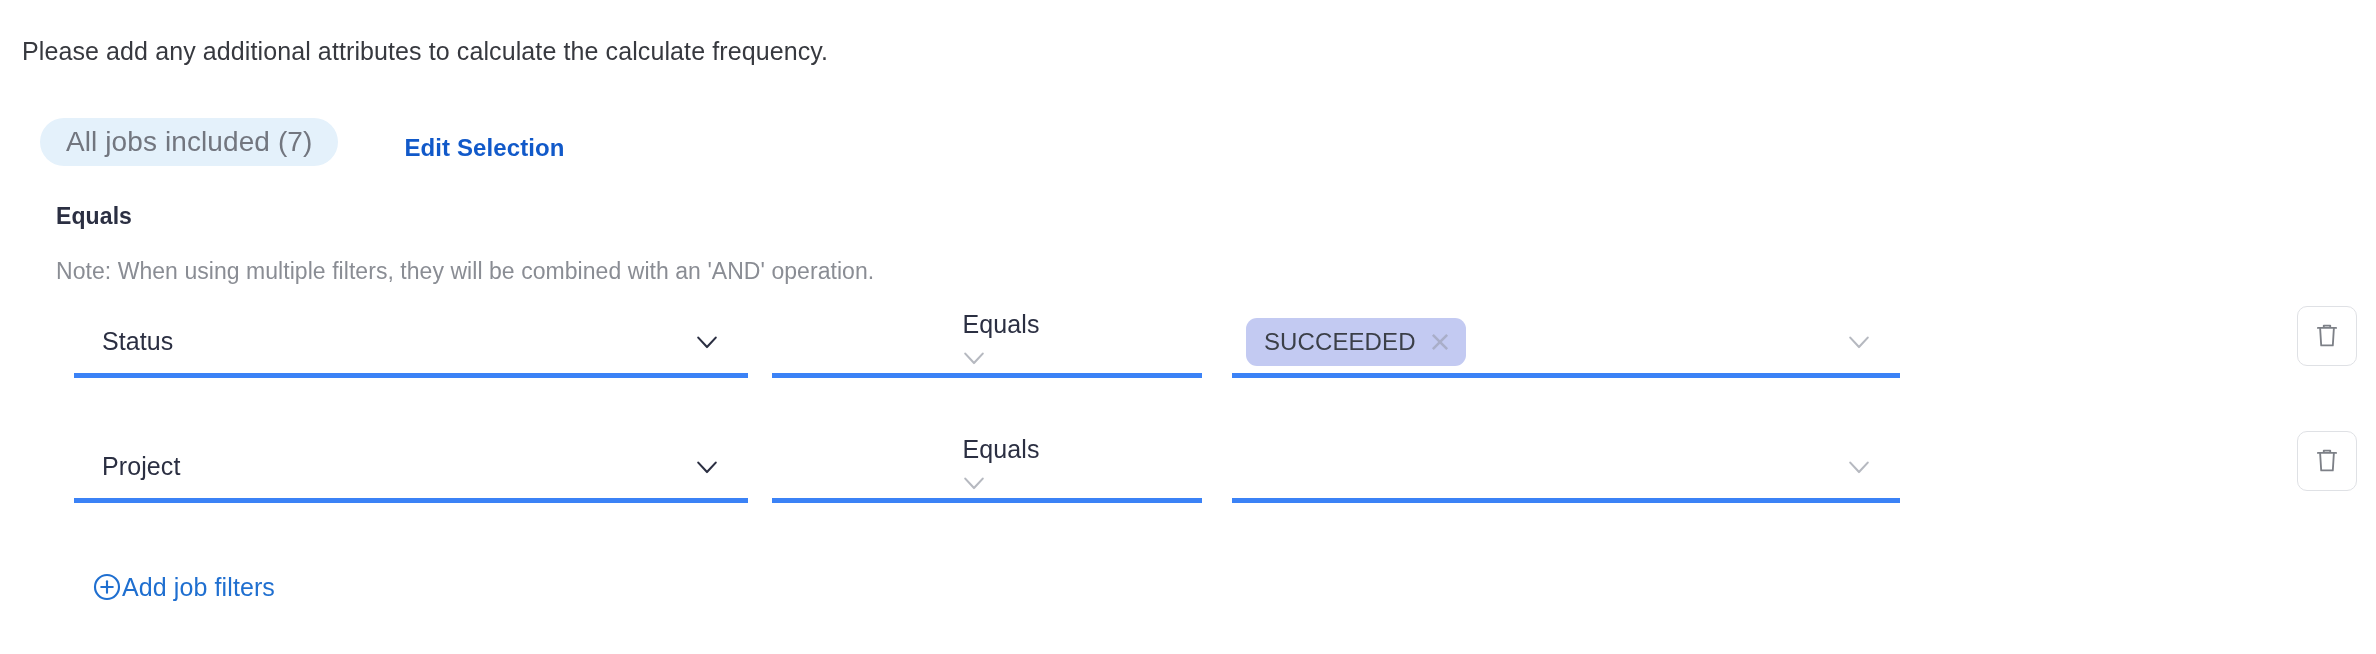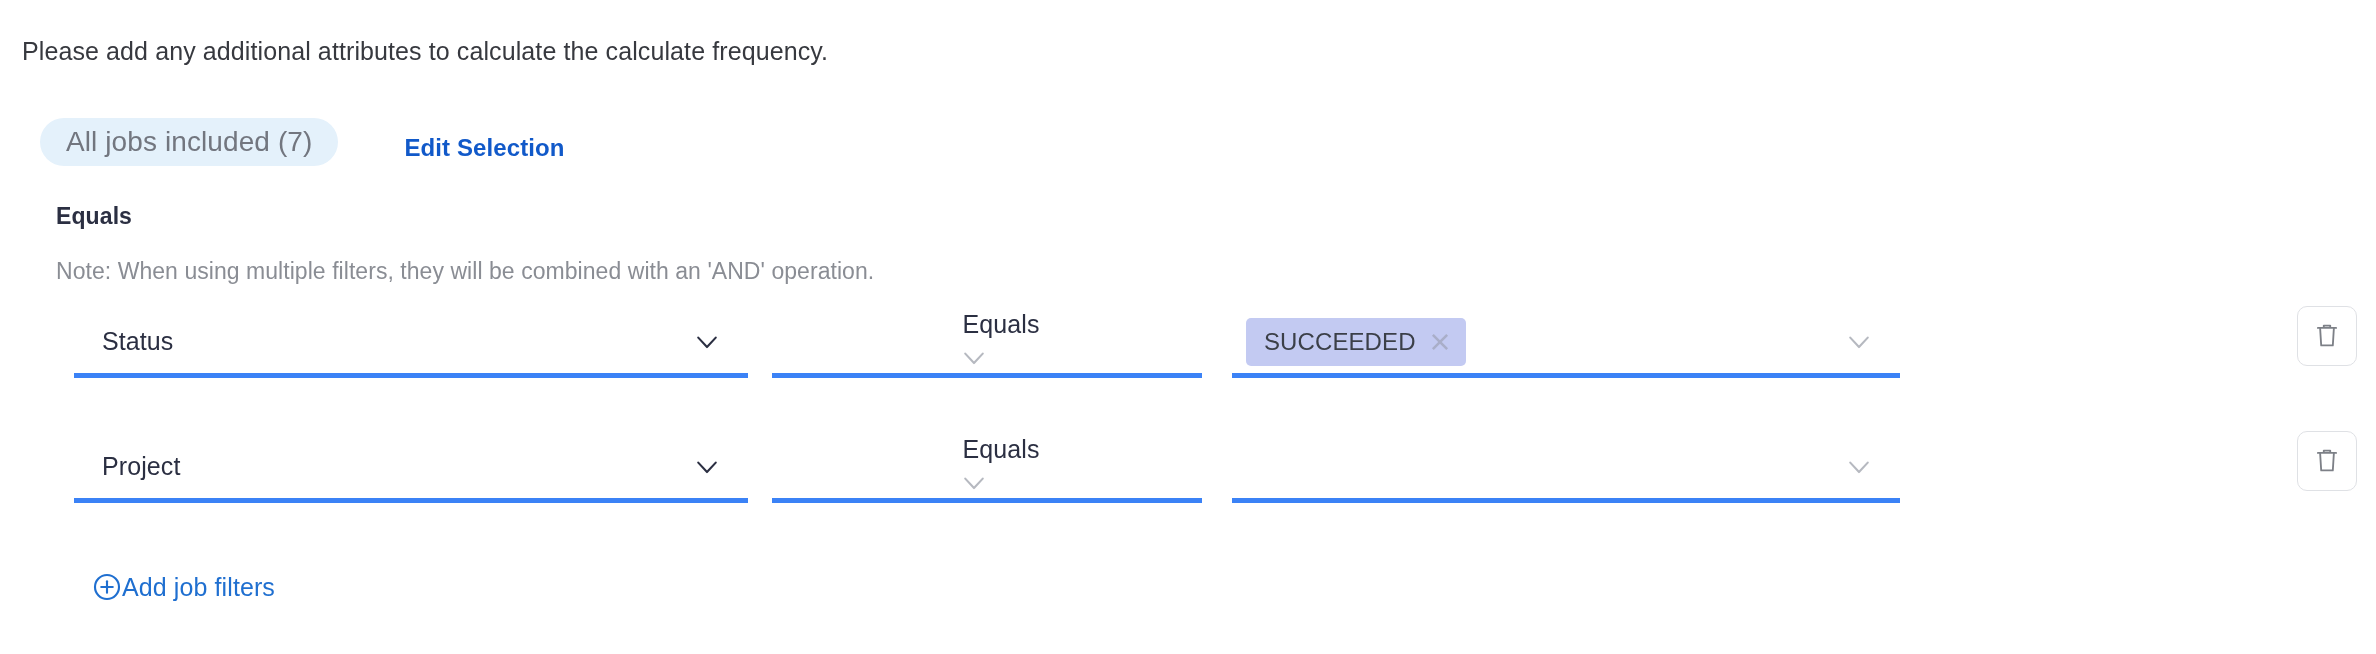--- a/index.html
+++ b/index.html
@@ -141,21 +141,21 @@
   .chev.dark path { stroke: #2b2f42; }
   .chev.light path { stroke: #b6b9c0; }
 
   
   .value-chip {
     display: inline-flex;
     align-items: center;
     gap: 14px;
     height: 48px;
     padding: 0 16px 0 18px;
-    border-radius: 5px;
+    border-radius: 11px;
     background: #c3caf2;
     margin-left: 14px;
     max-width: 560px;
   }
   .value-chip-label {
     font-size: 24px;
     color: #3b3f48;
     letter-spacing: 0.1px;
     white-space: nowrap;
   }

